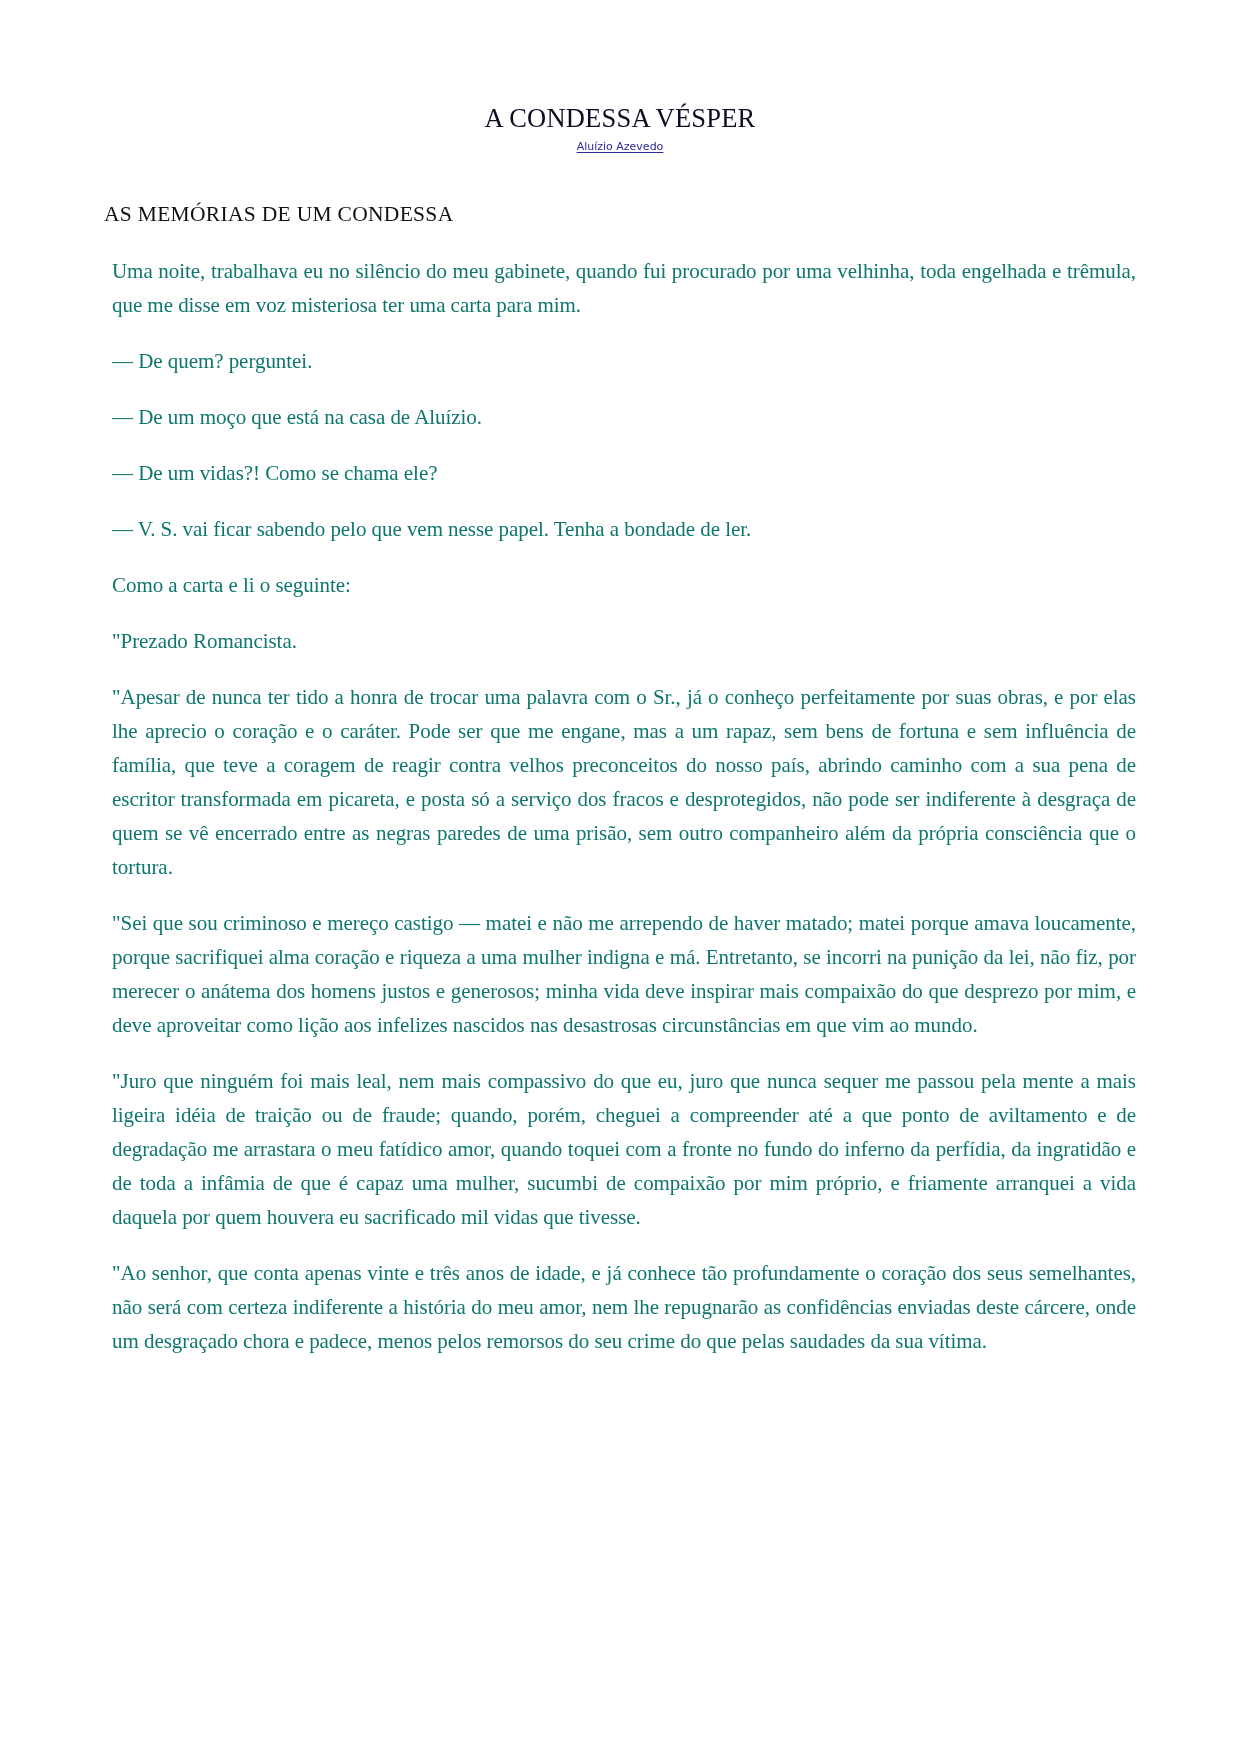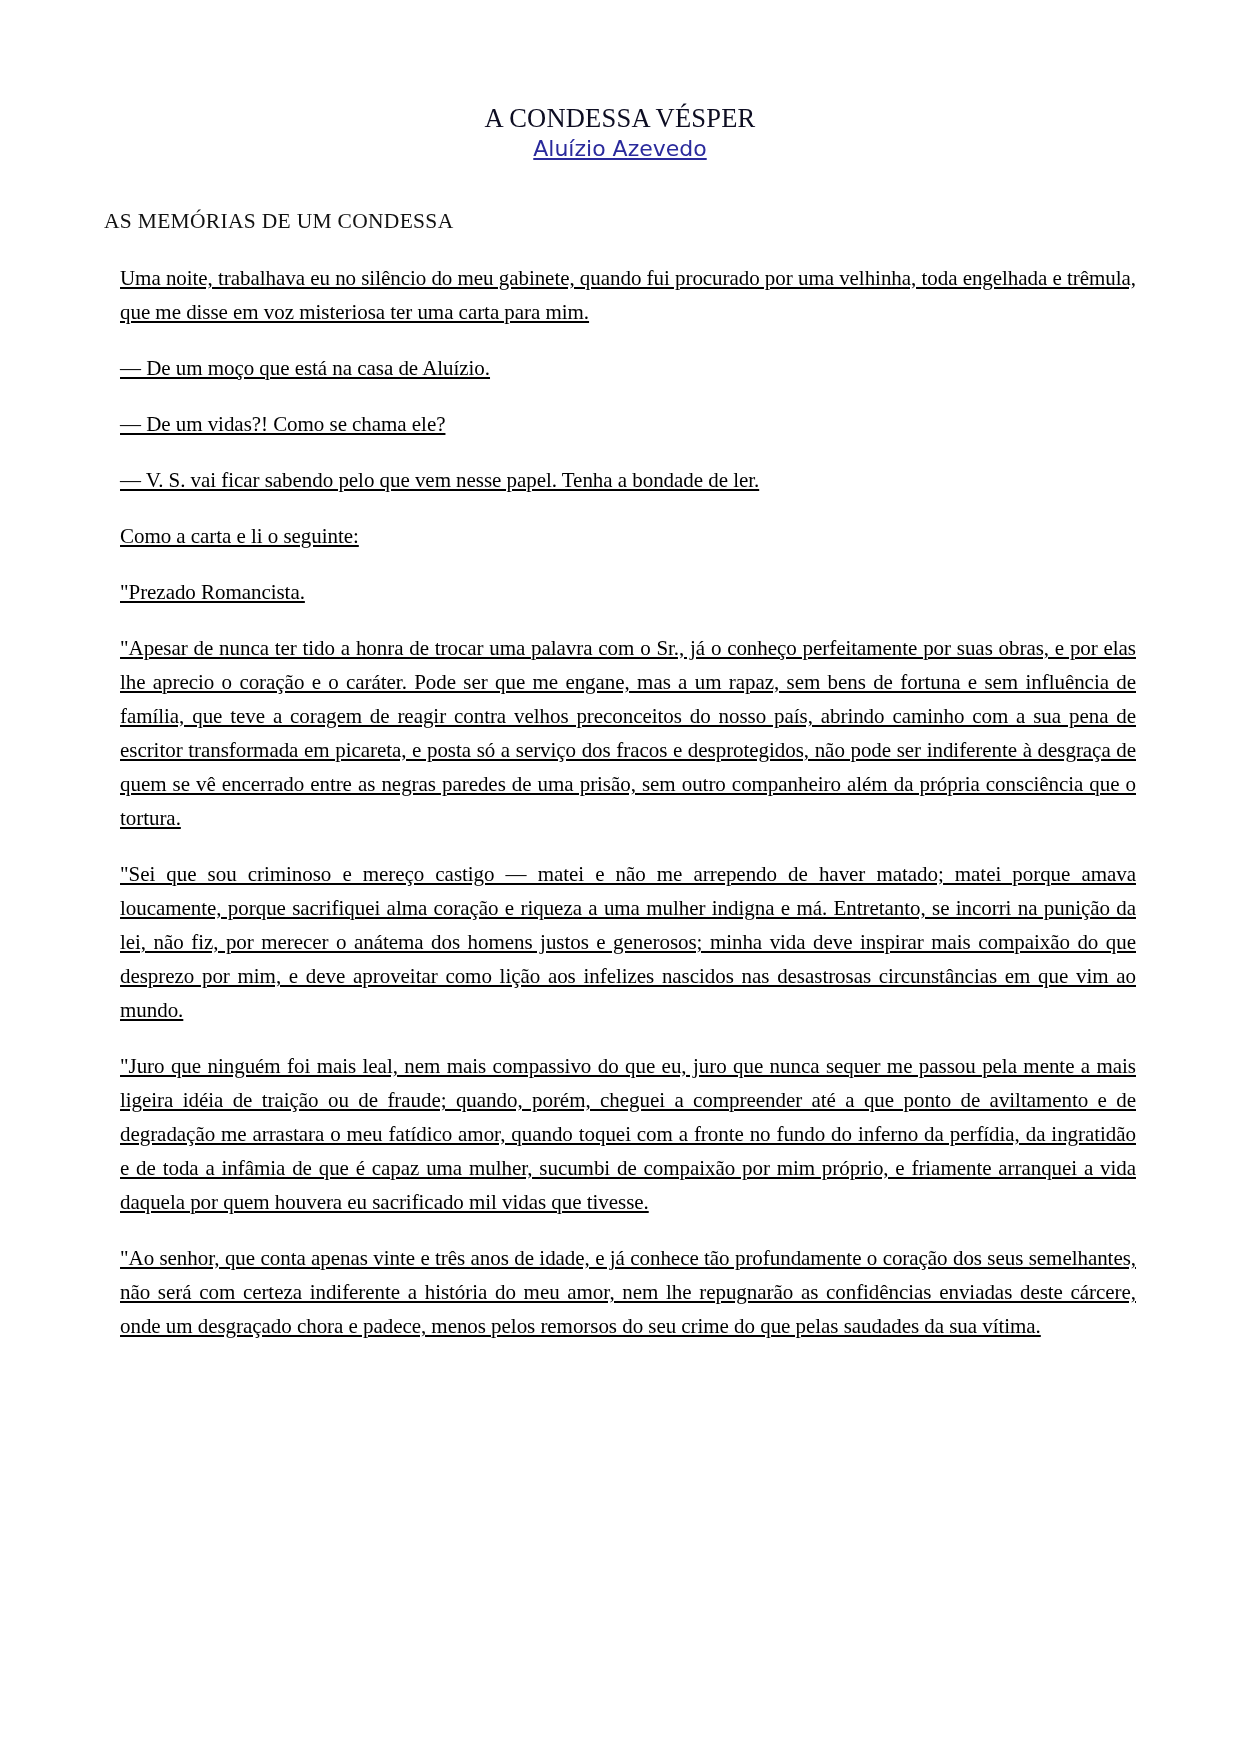--- a/index.html
+++ b/index.html
@@ -31,46 +31,45 @@
     font-weight: normal;
     font-family: "Liberation Serif", "DejaVu Serif", serif;
   }
   .author-line {
     text-align: center;
     margin: 2px 0 0 0;
     line-height: 1.15;
   }
   .author-link {
     font-family: "DejaVu Sans", "Liberation Sans", sans-serif;
-    font-size: 22px;
+    font-size: 11px;
     color: #2a2a9c;
     text-decoration: underline;
     text-underline-offset: 2px;
     cursor: pointer;
   }
   .section-heading {
     margin: 48px 0 0 0;
     font-size: 21.5px;
     font-weight: normal;
     letter-spacing: 0.3px;
     color: #121212;
     line-height: 1.2;
   }
   .body-block {
     margin-top: 26px;
   }
   p.para {
-    margin: 0 0 0 16px;
+    margin: 0 0 0 8px;
     font-size: 21px;
     line-height: 1.62;
     text-align: justify;
     text-justify: inter-word;
-    color: #000000;
+    color: #0f766e;
     letter-spacing: -0.05px;
-    text-decoration: underline;
   }
   p.para + p.para {
     margin-top: 22px;
   }
   p.para.lead {
     text-indent: 0;
   }
 </style>
 </head>
 <body>
@@ -80,20 +79,21 @@
   <h1 class="doc-title">A CONDESSA VÉSPER</h1>
 
   <div class="author-line">
     <span class="author-link">Aluízio Azevedo</span>
   </div>
 
   <h2 class="section-heading">AS MEMÓRIAS DE UM CONDESSA</h2>
 
   <div class="body-block">
     <p class="para lead"> Uma noite, trabalhava eu no silêncio do meu gabinete, quando fui procurado por uma velhinha, toda engelhada e trêmula, que me disse em voz misteriosa ter uma carta para mim.</p>
+    <p class="para">— De quem? perguntei.</p>
     <p class="para">— De um moço que está na casa de Aluízio.</p>
     <p class="para">— De um vidas?! Como se chama ele?</p>
     <p class="para">— V. S. vai ficar sabendo pelo que vem nesse papel. Tenha a bondade de ler.</p>
     <p class="para">Como a carta e li o seguinte:</p>
     <p class="para">"Prezado Romancista.</p>
     <p class="para">"Apesar de nunca ter tido a honra de trocar uma palavra com o Sr., já o conheço perfeitamente por suas obras, e por elas lhe aprecio o coração e o caráter. Pode ser que me engane, mas a um rapaz, sem bens de fortuna e sem influência de família, que teve a coragem de reagir contra velhos preconceitos do nosso país, abrindo caminho com a sua pena de escritor transformada em picareta, e posta só a serviço dos fracos e desprotegidos, não pode ser indiferente à desgraça de quem se vê encerrado entre as negras paredes de uma prisão, sem outro companheiro além da própria consciência que o tortura.</p>
     <p class="para">"Sei que sou criminoso e mereço castigo — matei e não me arrependo de haver matado; matei porque amava loucamente, porque sacrifiquei alma coração e riqueza a uma mulher indigna e má. Entretanto, se incorri na punição da lei, não fiz, por merecer o anátema dos homens justos e generosos; minha vida deve inspirar mais compaixão do que desprezo por mim, e deve aproveitar como lição aos infelizes nascidos nas desastrosas circunstâncias em que vim ao mundo.</p>
     <p class="para">"Juro que ninguém foi mais leal, nem mais compassivo do que eu, juro que nunca sequer me passou pela mente a mais ligeira idéia de traição ou de fraude; quando, porém, cheguei a compreender até a que ponto de aviltamento e de degradação me arrastara o meu fatídico amor, quando toquei com a fronte no fundo do inferno da perfídia, da ingratidão e de toda a infâmia de que é capaz uma mulher, sucumbi de compaixão por mim próprio, e friamente arranquei a vida daquela por quem houvera eu sacrificado mil vidas que tivesse.</p>
     <p class="para">"Ao senhor, que conta apenas vinte e três anos de idade, e já conhece tão profundamente o coração dos seus semelhantes, não será com certeza indiferente a história do meu amor, nem lhe repugnarão as confidências enviadas deste cárcere, onde um desgraçado chora e padece, menos pelos remorsos do seu crime do que pelas saudades da sua vítima.</p>
   </div>

